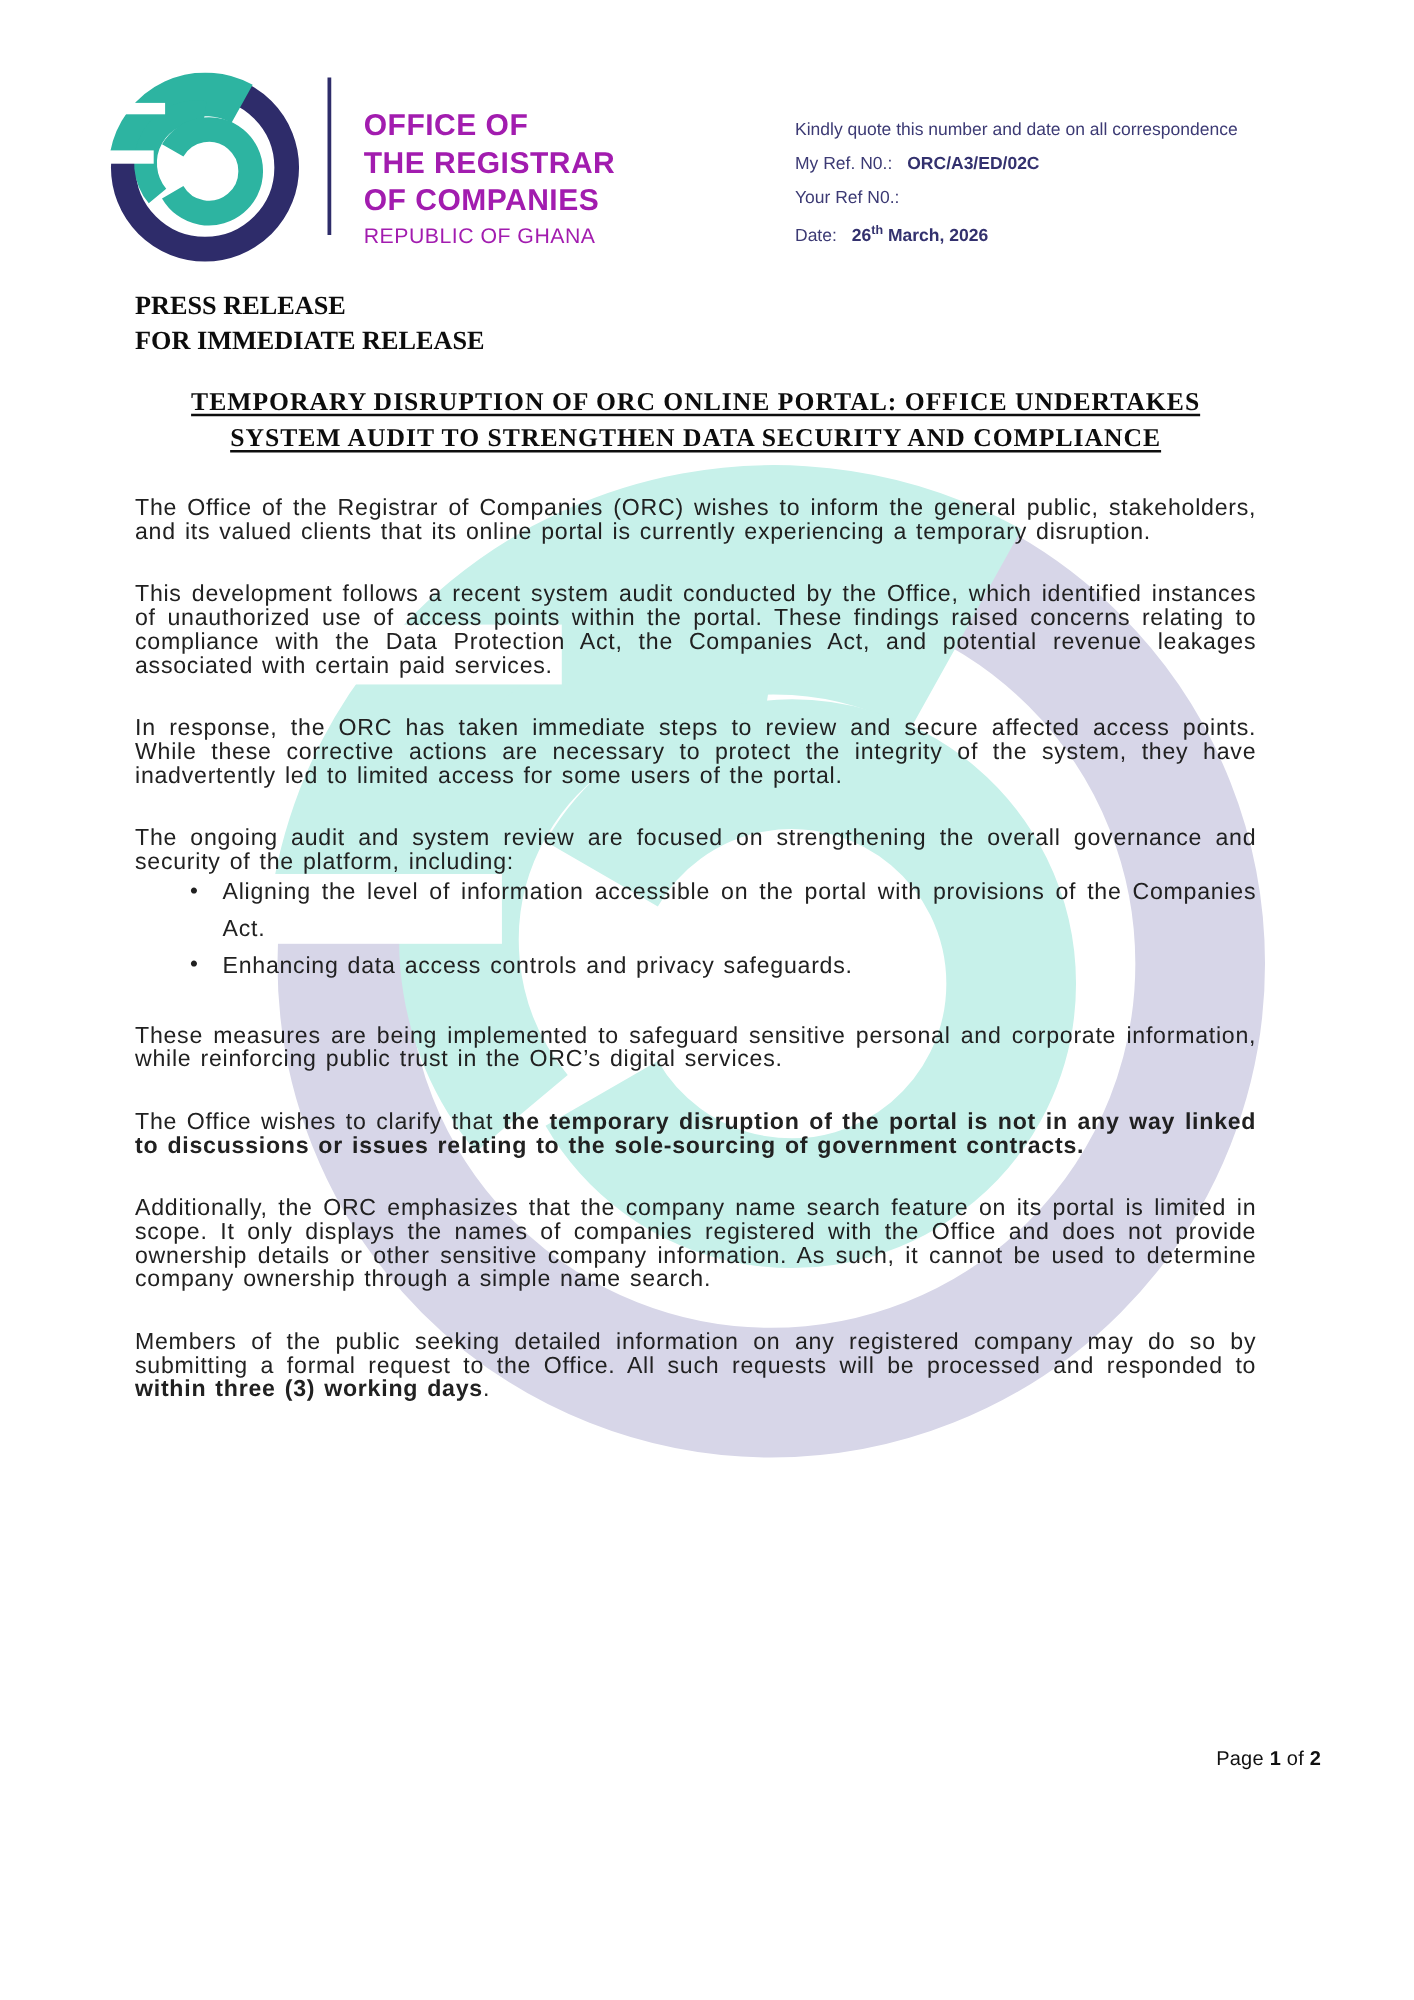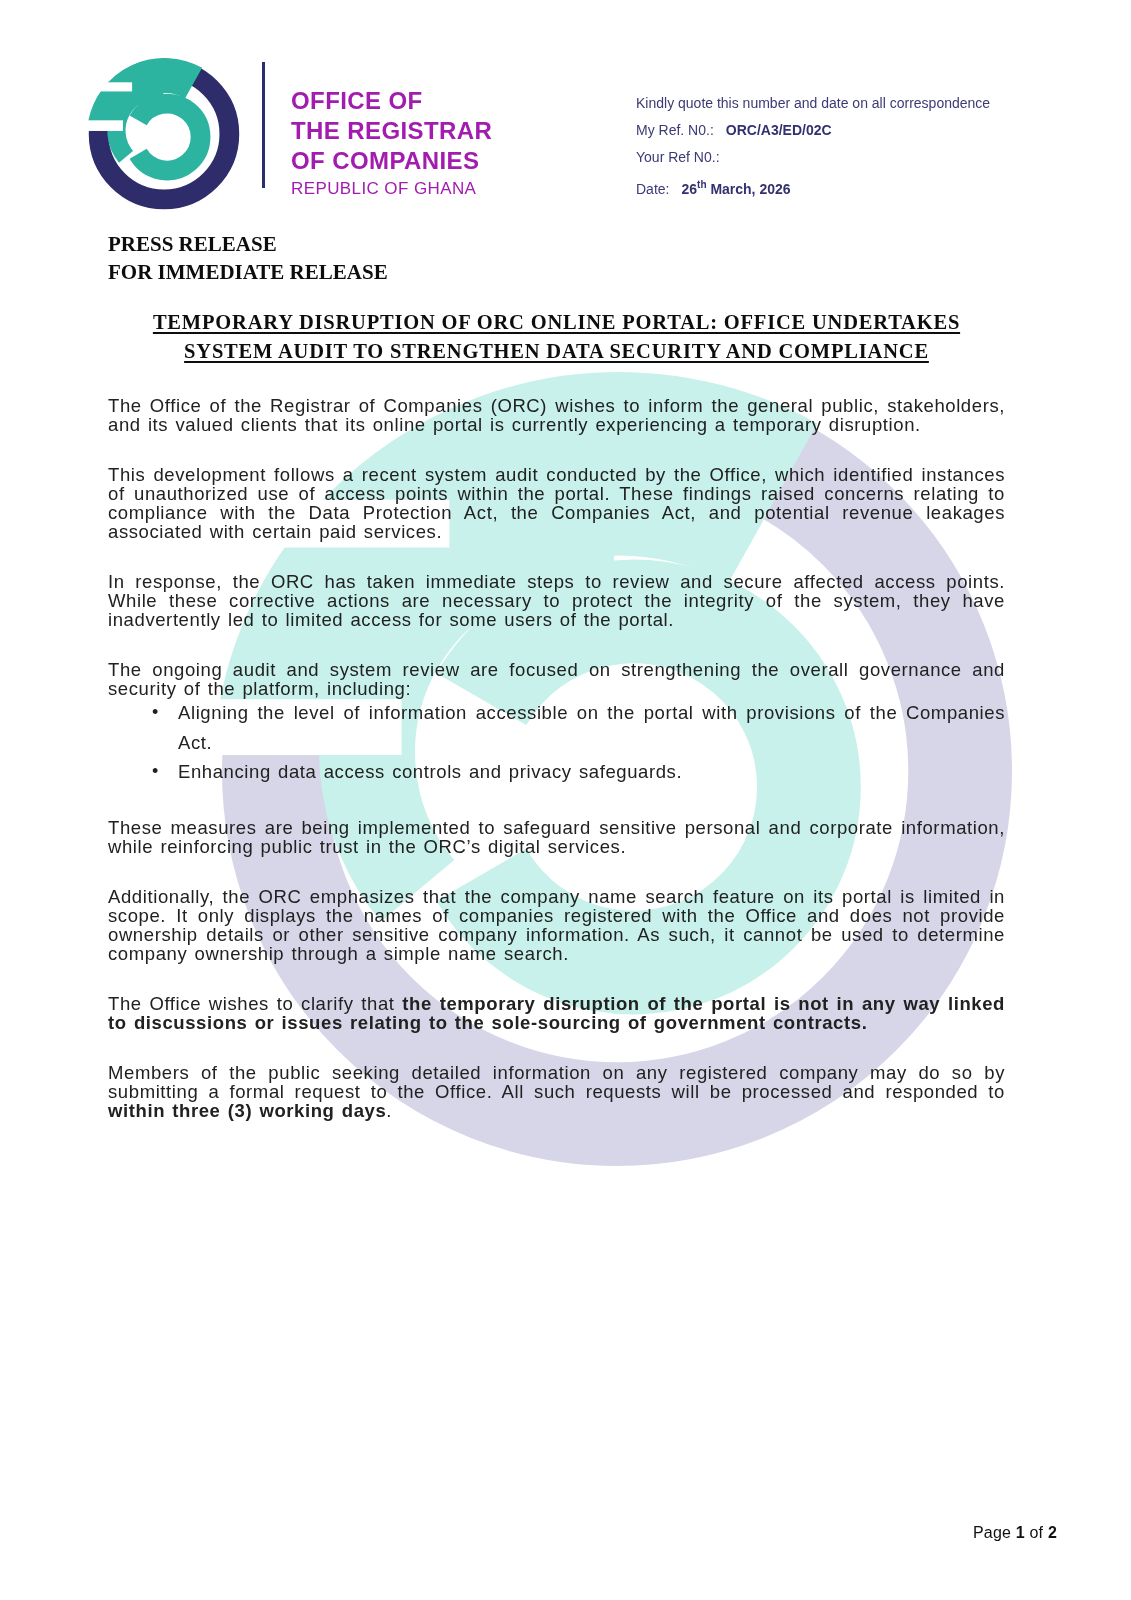--- a/index.html
+++ b/index.html
@@ -68,21 +68,21 @@
     letter-spacing:0.6px;word-spacing:1.5px;
     text-align:justify;color:#212121;
   }
   ul.bullets li::before{
     content:"\2022";
     position:absolute;left:44px;top:0;
     font-size:18px;color:#212121;
   }
   
   .footer{
-    position:absolute;top:1524px;right:74px;z-index:2;
+    position:absolute;top:1399px;right:74px;z-index:2;
     font-size:16px;color:#111;letter-spacing:0.2px;
   }
 </style>
 </head>
 <body>
 
 <div class="page">
 
   <svg class="watermark" viewBox="0 0 200 200" aria-hidden="true">
     <circle cx="100" cy="100" r="86" fill="none" stroke="#d7d6e8" stroke-width="26"></circle>
@@ -136,22 +136,22 @@
     <div class="body-copy">
       <p>The Office of the Registrar of Companies (ORC) wishes to inform the general public, stakeholders, and its valued clients that its online portal is currently experiencing a temporary disruption.</p>
       <p>This development follows a recent system audit conducted by the Office, which identified instances of unauthorized use of access points within the portal. These findings raised concerns relating to compliance with the Data Protection Act, the Companies Act, and potential revenue leakages associated with certain paid services.</p>
       <p>In response, the ORC has taken immediate steps to review and secure affected access points. While these corrective actions are necessary to protect the integrity of the system, they have inadvertently led to limited access for some users of the portal.</p>
       <p class="no-gap">The ongoing audit and system review are focused on strengthening the overall governance and security of the platform, including:</p>
       <ul class="bullets">
         <li>Aligning the level of information accessible on the portal with provisions of the Companies Act.</li>
         <li>Enhancing data access controls and privacy safeguards.</li>
       </ul>
       <p>These measures are being implemented to safeguard sensitive personal and corporate information, while reinforcing public trust in the ORC’s digital services.</p>
+      <p><span>The Office wishes to clarify that </span><span class="b">the temporary disruption of the portal is not in any way linked to discussions or issues relating to the sole-sourcing of government contracts.</span></p>
       <p>Additionally, the ORC emphasizes that the company name search feature on its portal is limited in scope. It only displays the names of companies registered with the Office and does not provide ownership details or other sensitive company information. As such, it cannot be used to determine company ownership through a simple name search.</p>
-      <p><span>The Office wishes to clarify that </span><span class="b">the temporary disruption of the portal is not in any way linked to discussions or issues relating to the sole-sourcing of government contracts.</span></p>
       <p><span>Members of the public seeking detailed information on any registered company may do so by submitting a formal request to the Office. All such requests will be processed and responded to </span><span class="b">within three (3) working days</span><span>.</span></p>
     </div>
 
   </div>
 
   <div class="footer">
     <span>Page </span><span class="b">1</span><span> of </span><span class="b">2</span>
   </div>
 
 </div>

